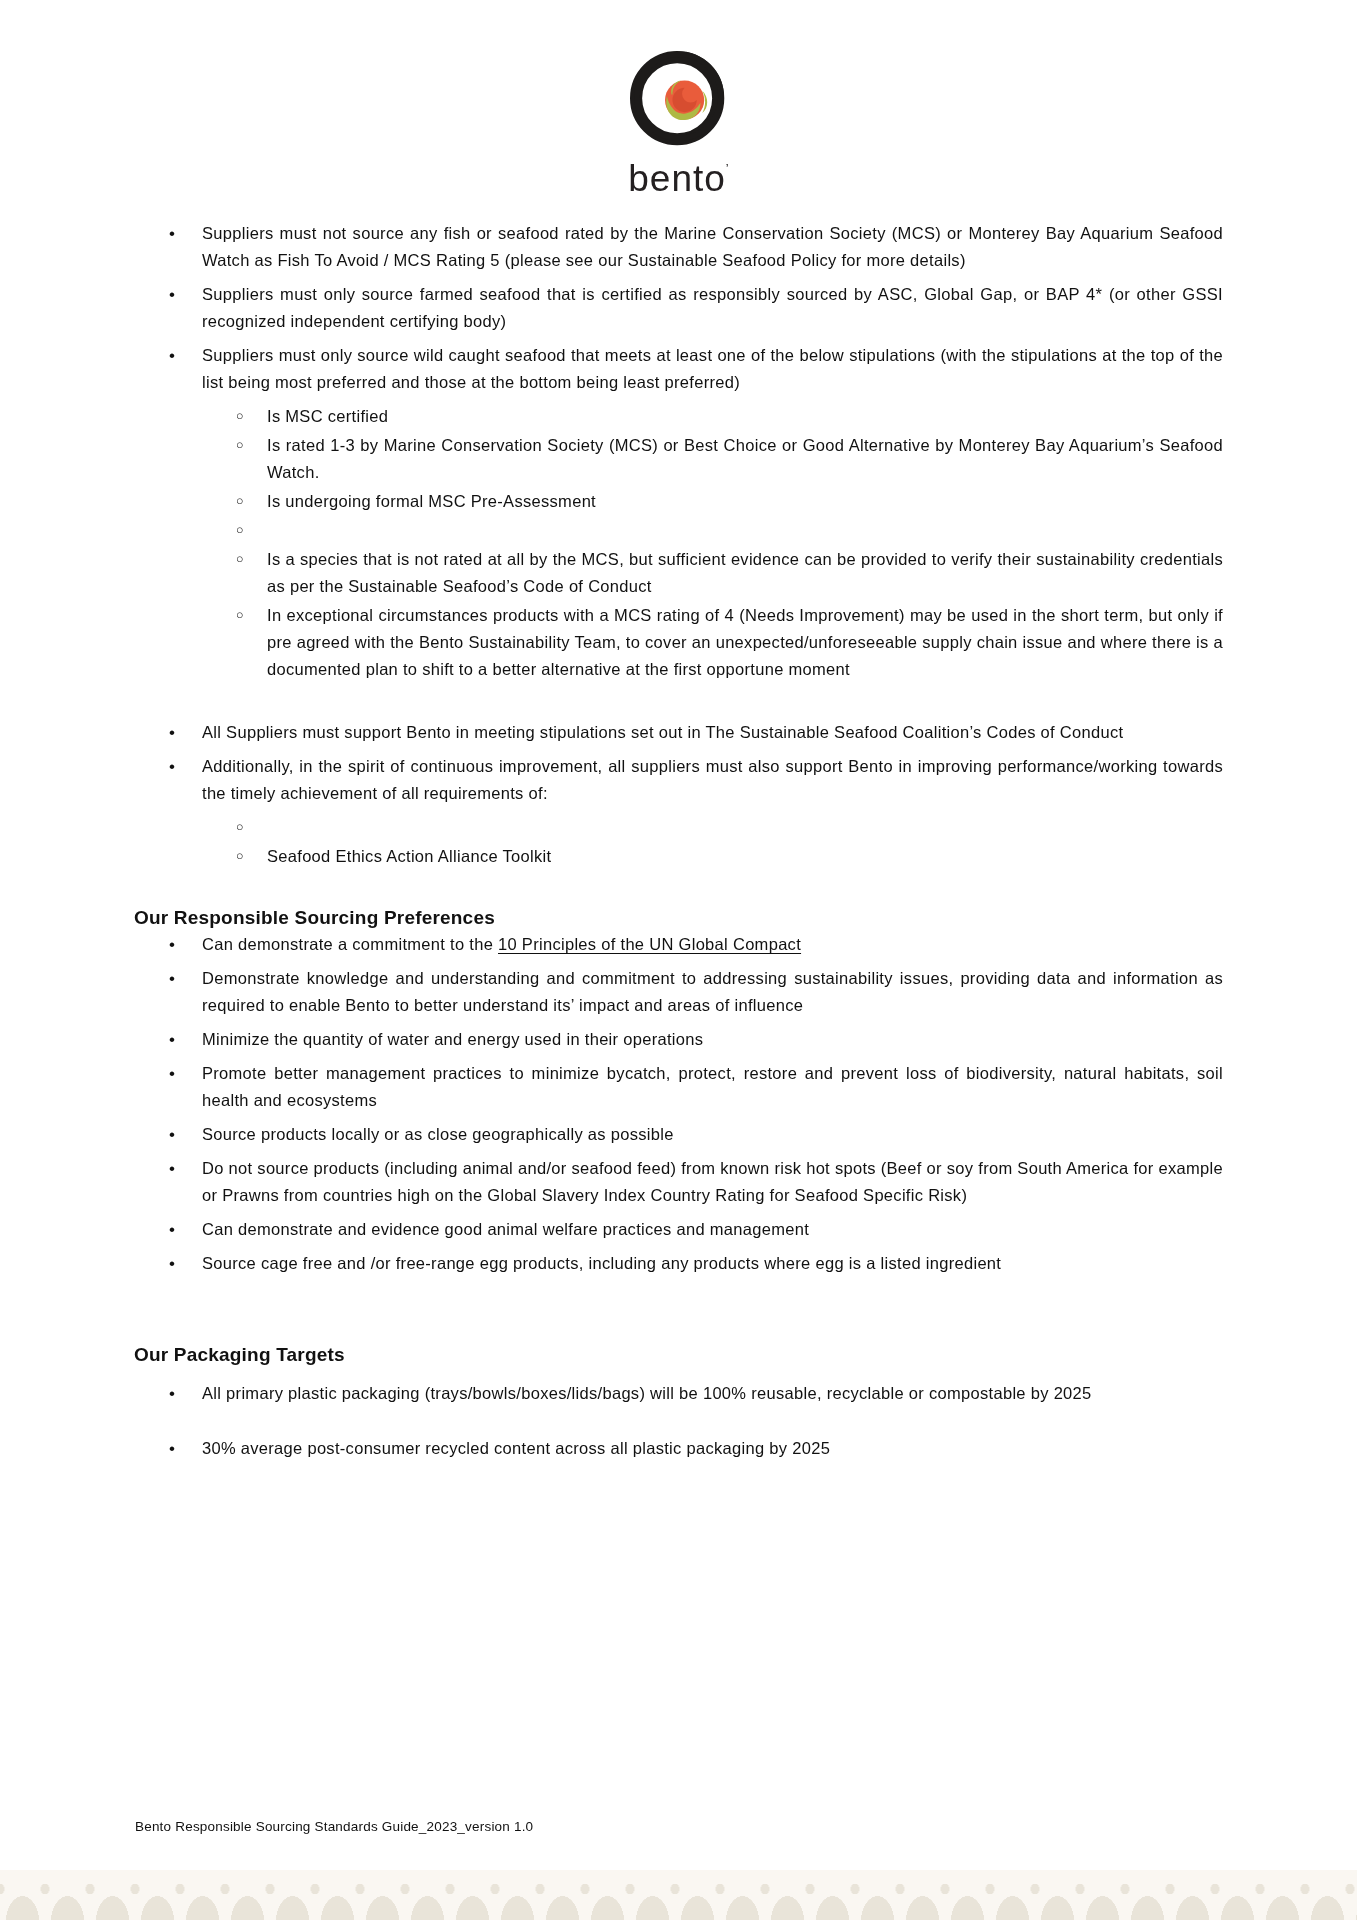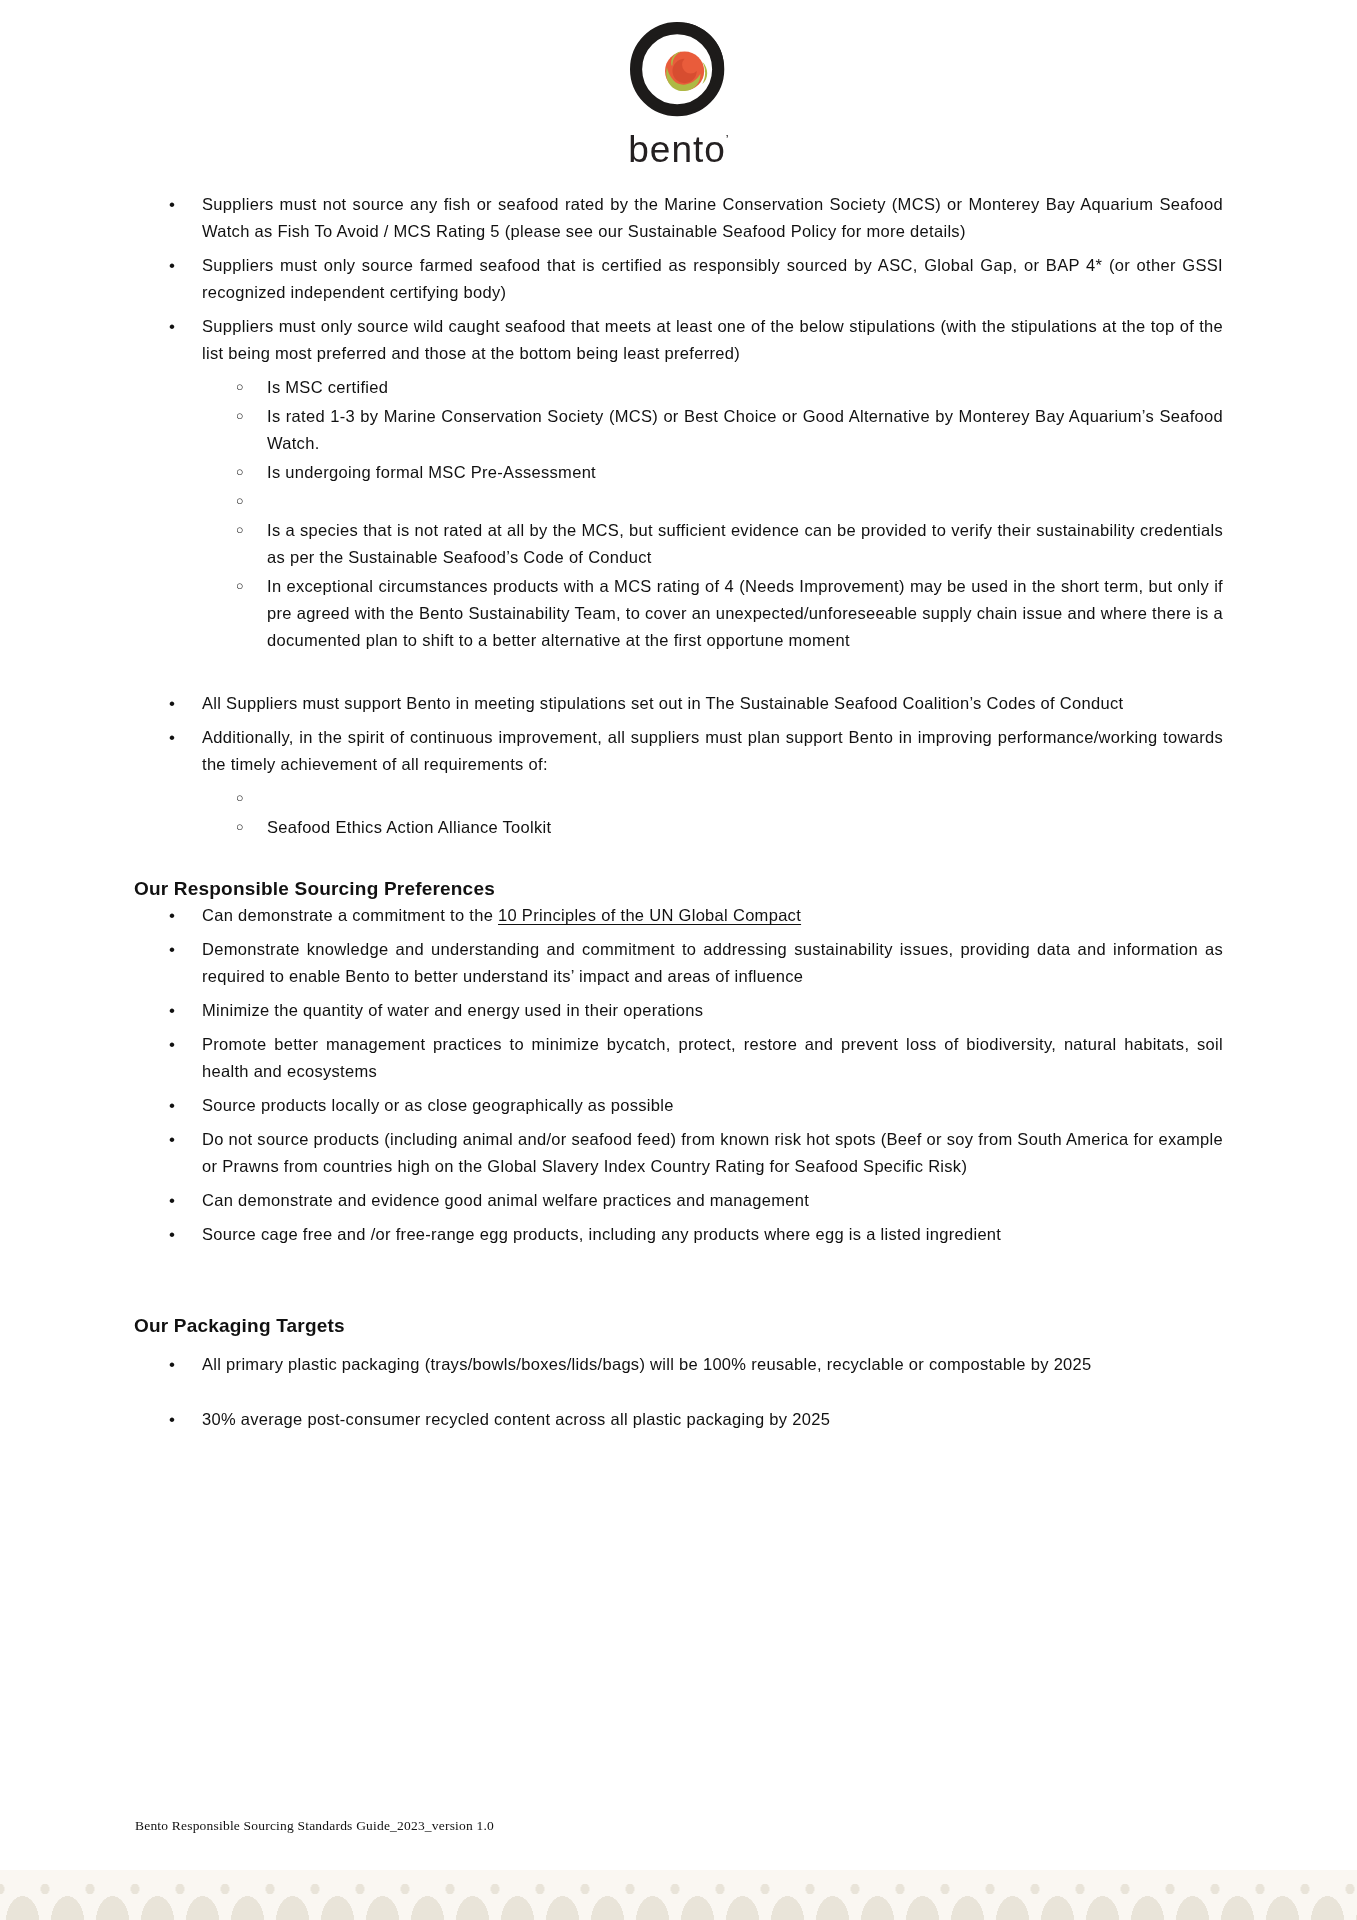--- a/index.html
+++ b/index.html
@@ -7,21 +7,21 @@
     position:relative;
     width:1357px;height:1920px;
     margin:0 auto;
     background:#ffffff;
     font-family:"Liberation Sans",sans-serif;
     color:#111111;
     overflow:hidden;
   }
   
   .logo-block{
-    padding-top:15px;
+    padding-top:44px;
     display:flex;flex-direction:column;align-items:center;
   }
   .wordmark{
     margin-top:-6px;
     font-size:37px;
     letter-spacing:1px;
     color:#242021;
     line-height:38px;
   }
   .wordmark .tm{font-size:13px;vertical-align:18px;letter-spacing:0;}
@@ -53,21 +53,20 @@
   .spaced-bullet{margin-top:28px;}
   .link{text-decoration:underline;text-underline-offset:3px;cursor:pointer;}
   
   .footer{
     position:absolute;
     left:135px;
     bottom:86px;
     font-size:13.5px;
     letter-spacing:0.2px;
     color:#111111;
-    font-family:Liberation Serif, serif;
   }
   
   .deco{
     position:absolute;left:0;right:0;bottom:0;height:50px;
     background-color:#faf7f2;
     background-image:
       radial-gradient(ellipse 17px 28px at 50% 108%, #e9e4d9 99%, rgba(233,228,217,0) 100%),
       radial-gradient(ellipse 4.5px 5.5px at 50% 38%, #e9e4d9 99%, rgba(233,228,217,0) 100%);
     background-size:45px 50px,45px 50px;
     background-position:0 0,22.5px 0;
@@ -130,21 +129,21 @@
       <span class="m">○</span>
       <div class="t">In exceptional circumstances products with a MCS rating of 4 (Needs Improvement) may be used in the short term, but only if pre agreed with the Bento Sustainability Team, to cover an unexpected/unforeseeable supply chain issue and where there is a documented plan to shift to a better alternative at the first opportune moment</div>
     </div>
 
     <div class="li l1 gap-before">
       <span class="m">•</span>
       <div class="t">All Suppliers must support Bento in meeting stipulations set out in The Sustainable Seafood Coalition’s Codes of Conduct</div>
     </div>
     <div class="li l1">
       <span class="m">•</span>
-      <div class="t">Additionally, in the spirit of continuous improvement, all suppliers must plan support Bento in improving performance/working towards the timely achievement of all requirements of:</div>
+      <div class="t">Additionally, in the spirit of continuous improvement, all suppliers must also support Bento in improving performance/working towards the timely achievement of all requirements of:</div>
     </div>
     <div class="li l2">
       <span class="m">○</span>
     </div>
     <div class="li l2">
       <span class="m">○</span>
       <div class="t">Seafood Ethics Action Alliance Toolkit</div>
     </div>
 
     <h2 class="h">Our Responsible Sourcing Preferences</h2>

